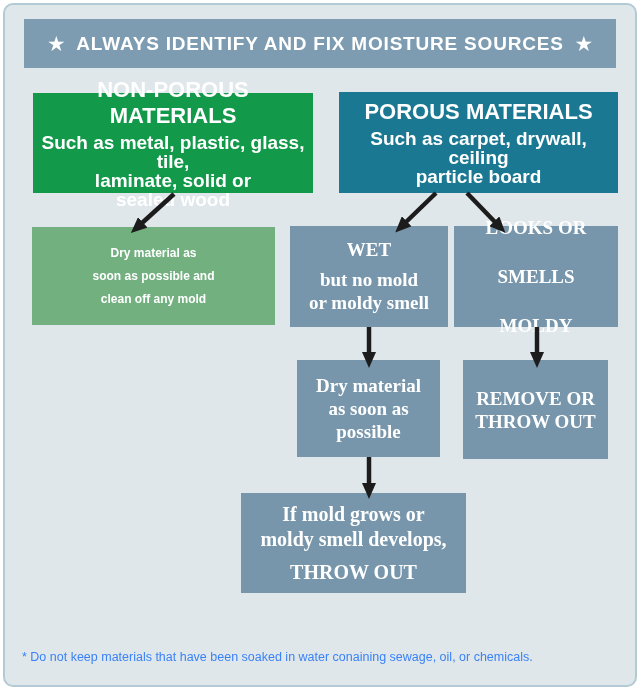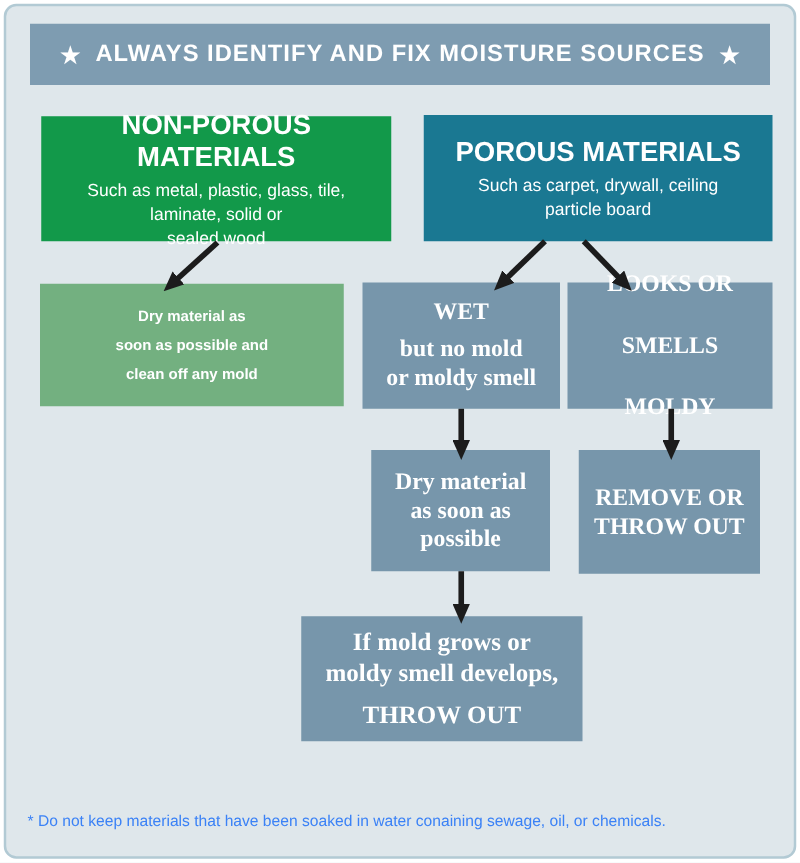--- a/index.html
+++ b/index.html
@@ -55,22 +55,22 @@
   }
   .teal-box {
     left: 339px; top: 92px; width: 279px; height: 101px;
     background: #1a7892;
   }
   .green-box .title, .teal-box .title {
     font-size: 22px;
     margin-bottom: 4px;
   }
   .green-box .line, .teal-box .line {
-    font-weight: normal;
-    font-size: 14px;
+    font-weight: bold;
+    font-size: 19px;
     line-height: 19px;
   }
   .lightgreen-box {
     left: 32px; top: 227px; width: 243px; height: 98px;
     background: #73b080;
   }
   .lightgreen-box .line { font-size: 12px; line-height: 23px; }
   .slate { background: #7796ab; font-family: Liberation Serif, serif; }
   .wet-box   { left: 290px; top: 226px; width: 158px; height: 101px; }
   .looks-box { left: 454px; top: 226px; width: 164px; height: 101px; gap: 26px; }

